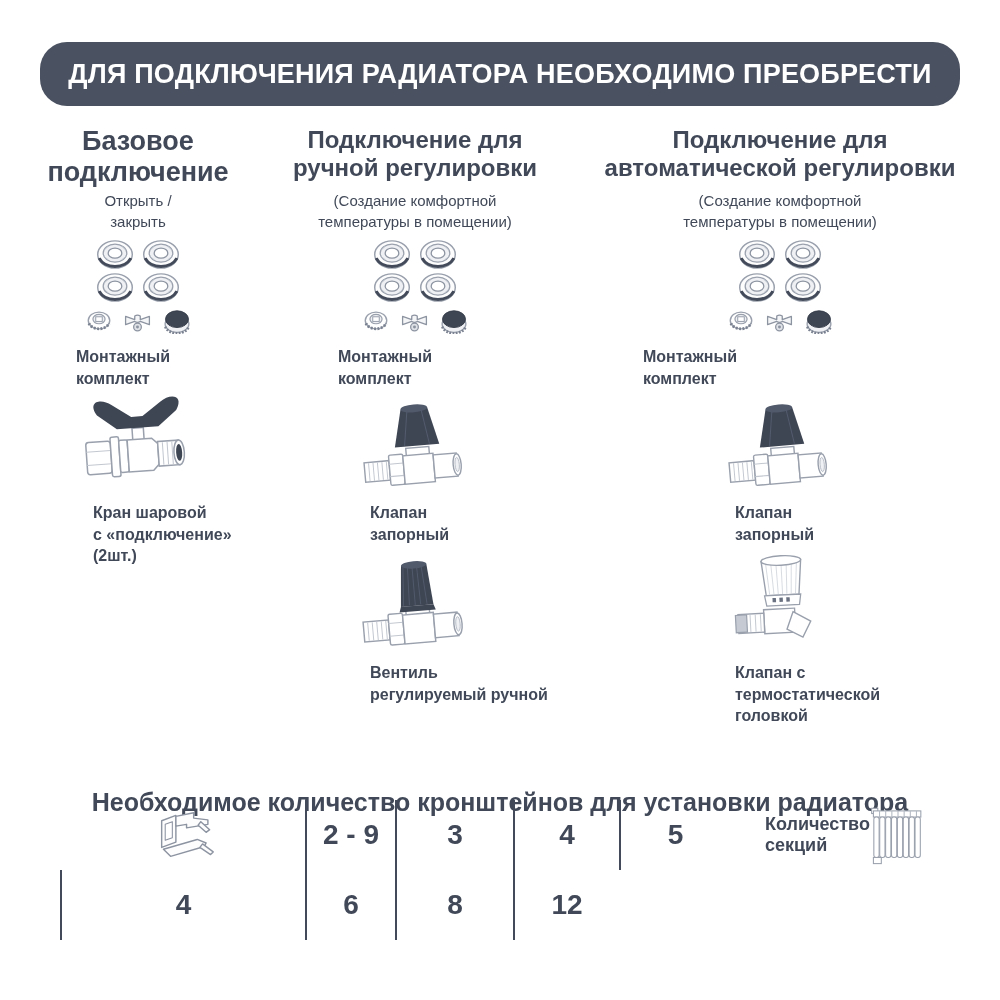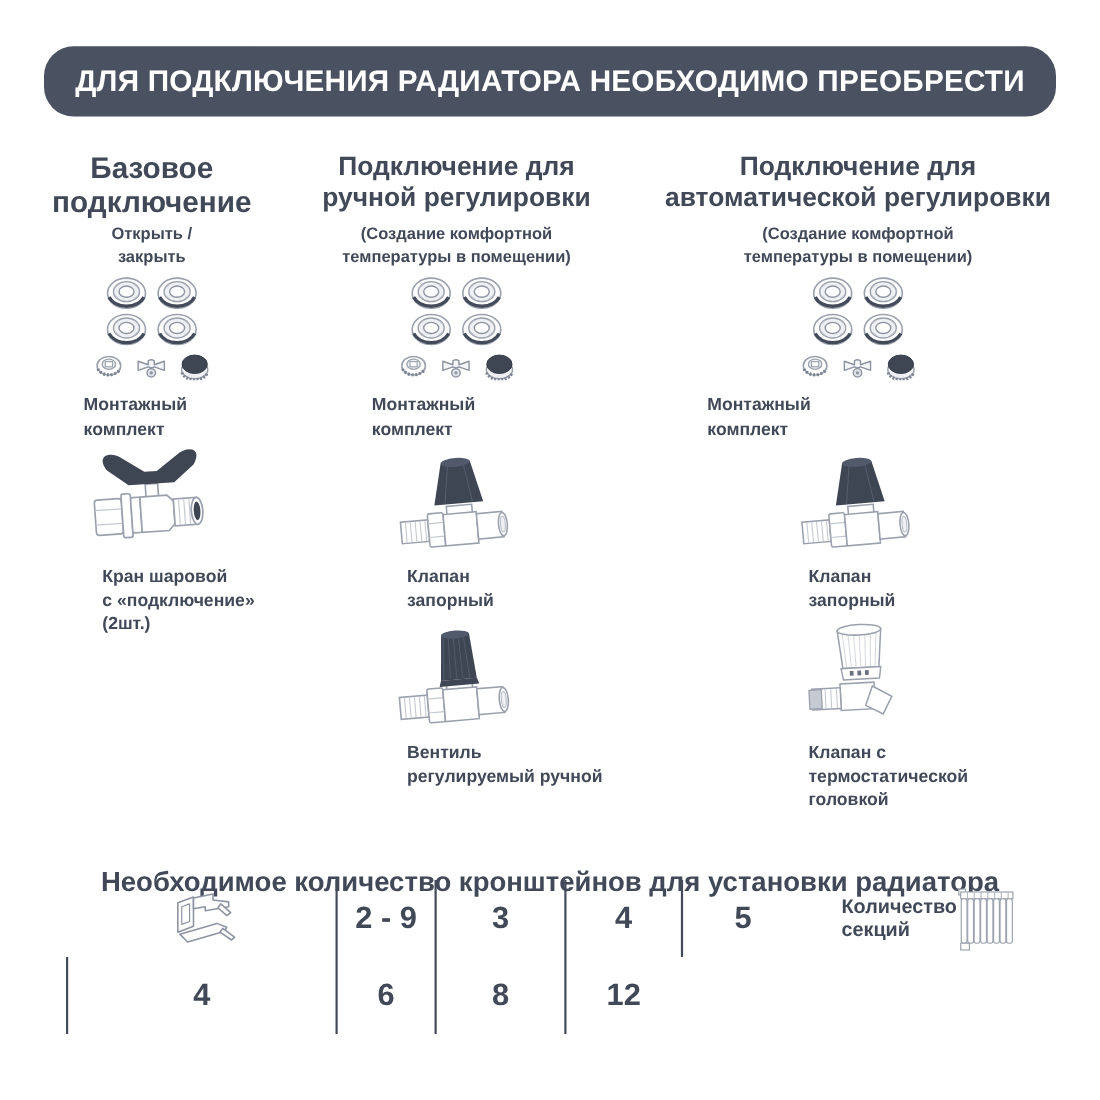--- a/index.html
+++ b/index.html
@@ -1,28 +1,28 @@
 <!DOCTYPE html>
 <html><head>
 <meta charset="utf-8">
 <style>
   html,body{margin:0;padding:0;background:#ffffff;}
   .page{position:relative;width:1000px;height:1000px;background:#fff;
         font-family:"Liberation Sans","DejaVu Sans",sans-serif;color:#414958;overflow:hidden;}
   .banner{position:absolute;left:40px;top:42px;width:920px;height:64px;background:#4a5160;
           display:flex;align-items:center;justify-content:center;border-radius:27px;}
   .banner-text{color:#ffffff;font-size:27px;font-weight:bold;letter-spacing:.2px;white-space:pre;}
-  .col{position:absolute;top:138px;display:flex;flex-direction:column;align-items:center;}
+  .col{position:absolute;top:126px;display:flex;flex-direction:column;align-items:center;}
   .col1{left:28px;width:220px;}
   .col2{left:290px;width:250px;}
   .col3{left:595px;width:370px;}
   .col-title{font-weight:bold;text-align:center;line-height:1.15;white-space:pre;height:62px;}
   .col1 .col-title{font-size:27px;}
   .col2 .col-title,.col3 .col-title{font-size:24px;}
-  .col-sub{font-size:15px;font-weight:bold;text-align:center;line-height:1.4;white-space:pre;
+  .col-sub{font-size:15px;font-weight:normal;text-align:center;line-height:1.4;white-space:pre;
            height:48px;margin-top:2px;}
   .kit-icons{height:98px;display:flex;flex-direction:column;align-items:center;justify-content:flex-start;}
   .kit-row{display:flex;gap:6px;align-items:center;}
   .kit-row.small{gap:8px;margin-top:3px;align-items:center;}
   .kit-label,.item-label{align-self:flex-start;margin-left:calc(50% - 45px);
            font-size:16px;font-weight:bold;line-height:1.35;white-space:pre;text-align:left;}
   .kit-label{height:62px;padding-top:10px;box-sizing:border-box;margin-left:48px;}
   .item-icon{height:96px;display:flex;align-items:flex-end;justify-content:center;}
   .item-label{height:64px;padding-top:8px;box-sizing:border-box;}
   .section-title{position:absolute;left:0;top:788px;width:1000px;text-align:center;

